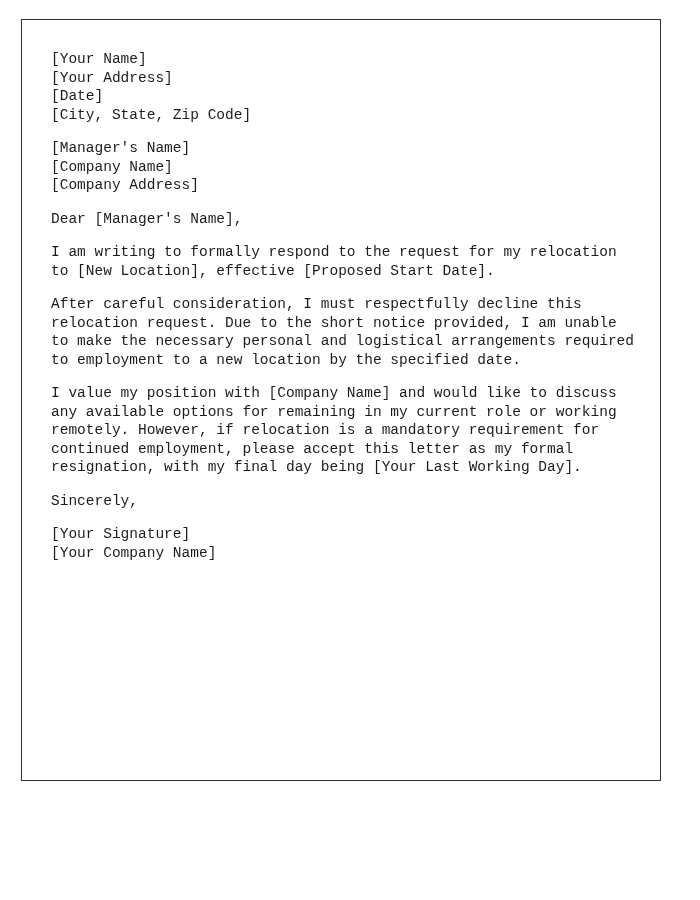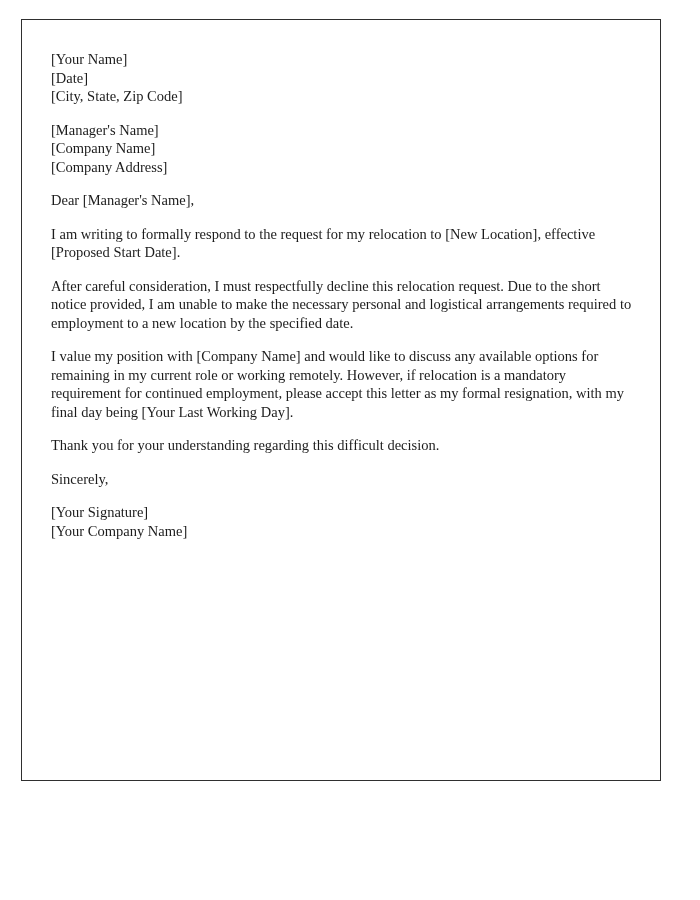--- a/index.html
+++ b/index.html
@@ -20,60 +20,60 @@
     top: 19px;
     width: 640px;
     height: 762px;
     box-sizing: border-box;
     border: 1.5px solid #2f2f2f;
     background: #ffffff;
   }
   .letter-content {
     box-sizing: border-box;
     padding: 30px 26px 0 29px;
-    font-family: Liberation Serif, serif;
+    font-family: Liberation Mono, monospace;
     font-size: 14.5px;
     line-height: 18.5px;
     color: #1c1c1c;
   }
   .letter-content p {
     margin: 0 0 15px 0;
   }
   .line {
     display: block;
   }
 </style>
 </head>
 <body>
 
 <div class="canvas">
   <div class="page">
     <div class="letter-content">
 
       <p>
         <span class="line">[Your Name]</span>
+        <span class="line">[Your Address]</span>
         <span class="line">[Date]</span>
         <span class="line">[City, State, Zip Code]</span>
       </p>
 
       <p>
         <span class="line">[Manager's Name]</span>
         <span class="line">[Company Name]</span>
         <span class="line">[Company Address]</span>
       </p>
 
       <p>Dear [Manager's Name],</p>
 
       <p>I am writing to formally respond to the request for my relocation to [New Location], effective [Proposed Start Date].</p>
 
       <p>After careful consideration, I must respectfully decline this relocation request. Due to the short notice provided, I am unable to make the necessary personal and logistical arrangements required to employment to a new location by the specified date.</p>
 
       <p>I value my position with [Company Name] and would like to discuss any available options for remaining in my current role or working remotely. However, if relocation is a mandatory requirement for continued employment, please accept this letter as my formal resignation, with my final day being [Your Last Working Day].</p>
 
-      <p>Thank you for your understanding regarding this difficult decision.</p>
 
       <p>Sincerely,</p>
 
       <p>
         <span class="line">[Your Signature]</span>
         <span class="line">[Your Company Name]</span>
       </p>
 
     </div>
   </div>

